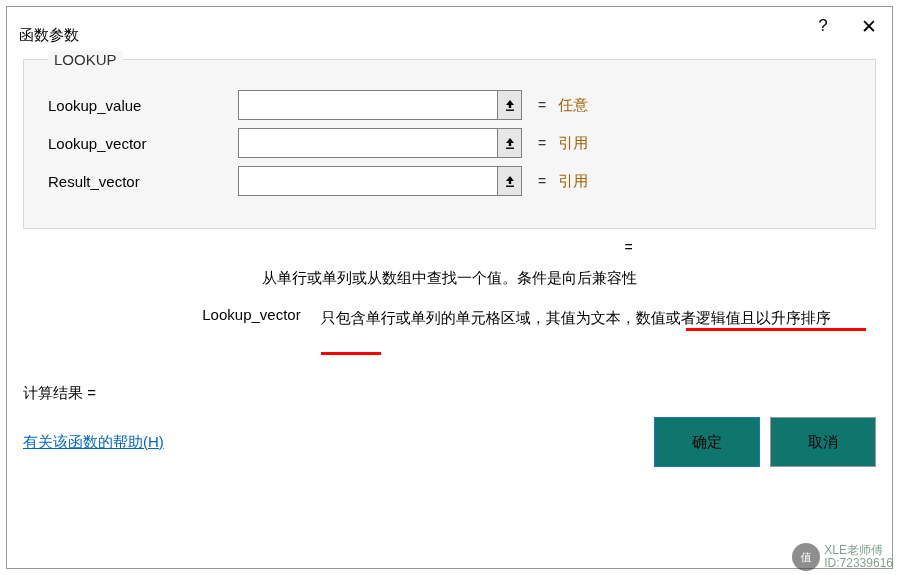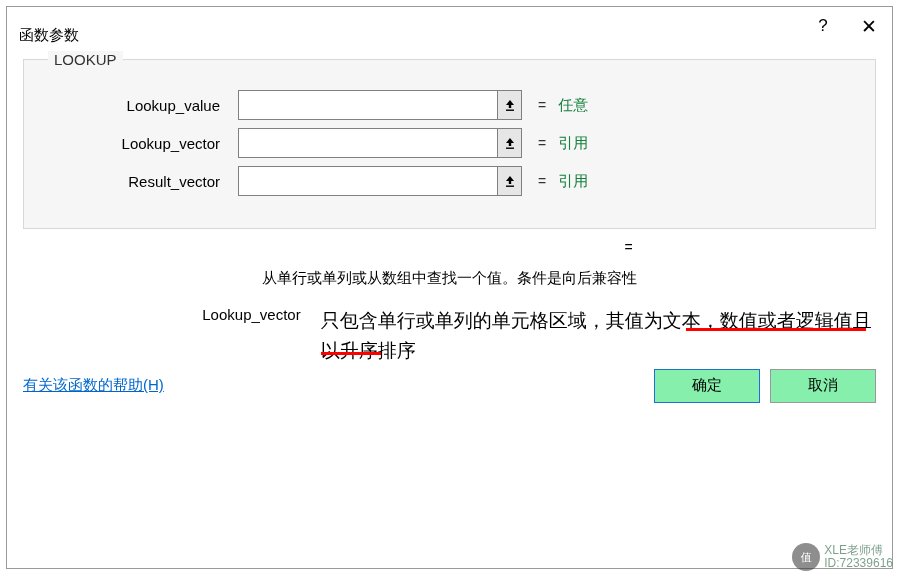--- a/index.html
+++ b/index.html
@@ -6,39 +6,39 @@
 body { font-family: "Microsoft YaHei", "SimSun", sans-serif; font-size: 14px; background: #fff; width: 899px; height: 575px; position: relative; }
 .dialog { position: absolute; left: 6px; top: 6px; right: 6px; bottom: 6px; border: 1px solid #9a9a9a; background: #fff; }
 .titlebar { height: 38px; display: flex; align-items: flex-end; padding: 0 0 0 12px; }
 .titlebar .title { flex: 1; font-size: 15px; }
 .titlebar .btn { width: 46px; height: 100%; display: flex; align-items: center; justify-content: center; font-size: 17px; font-family: Arial, sans-serif; cursor: pointer; }
 .titlebar .btn.close { font-size: 19px; }
 .content { padding: 6px 16px 16px 16px; }
 fieldset.group { border: 1px solid #d8d8d8; background: #f6f6f6; padding: 14px 24px 24px 24px; margin: 0 0 0 0; }
 fieldset.group legend { padding: 0 6px; font-size: 15px; color: #333; background: #f6f6f6; }
 .row { display: flex; align-items: center; margin: 8px 0; }
-.row .lbl { width: 190px; text-align: right; padding-right: 18px; font-size: 15px; }
+.row .lbl { width: 190px; text-align: left; padding-right: 18px; font-size: 15px; }
 .row .field { display: flex; align-items: center; }
 .row input[type=text] { width: 260px; height: 30px; border: 1px solid #808080; padding: 2px 6px; font-size: 14px; }
 .ref-btn { width: 24px; height: 30px; border: 1px solid #808080; border-left: none; background: #e6e6e6; display: flex; align-items: center; justify-content: center; cursor: pointer; }
 .eq { margin: 0 12px 0 16px; color: #333; }
-.hint { color: #15803d; font-size: 15px; }
+.hint { color: #a16207; font-size: 15px; }
 .eq-lone { text-align: center; margin: 10px 0 14px 358px; }
 .desc1 { margin: 6px 0 18px 0; font-size: 15px; text-align: center; }
 .help-row { display: flex; margin: 2px 0; }
 .help-row .k { width: 300px; text-align: right; padding-right: 20px; font-size: 15px; }
-.help-row .v { width: 560px; font-size: 19px; line-height: 1.6; position: relative; }
+.help-row .v { width: 560px; font-size: 15px; line-height: 1.6; position: relative; }
 .underline-red { position: absolute; height: 3px; background: #ff0000; }
 .u1 { top: 22px; right: 10px; width: 180px; }
 .u2 { top: 46px; left: 0; width: 60px; }
 .result { margin: 54px 0 14px 0; font-size: 15px; }
 .footer { display: flex; align-items: center; margin-top: 2px; }
 .help-link { color: #0066cc; text-decoration: underline; cursor: pointer; font-size: 15px; }
 .footer .spacer { flex: 1; }
-.actbtn { min-width: 106px; height: 34px; border: 1px solid #999; background: #86efac; margin-left: 10px; font-size: 15px; cursor: pointer; }
+.actbtn { min-width: 106px; height: 50px; border: 1px solid #999; background: #0f766e; margin-left: 10px; font-size: 15px; cursor: pointer; }
 .actbtn.primary { border: 1.5px solid #1e6fd6; }
 .watermark { position: absolute; right: 6px; bottom: 4px; display: flex; align-items: center; gap: 4px; opacity: 0.55; }
 .wm-icon { width: 28px; height: 28px; border-radius: 50%; background: #333; color: #fff; display: flex; align-items: center; justify-content: center; font-size: 11px; }
 .wm-text { font-size: 12px; color: #14532d; line-height: 1.1; }
 svg.collapse-icon { width: 12px; height: 14px; }
 </style>
 </head>
 <body>
 
 <div class="dialog">
@@ -104,20 +104,21 @@
 
     <div class="help-row">
       <div class="k">Lookup_vector</div>
       <div class="v">
         <span>只包含单行或单列的单元格区域，其值为文本，数值或者逻辑值且以升序排序</span>
         <div class="underline-red u1"></div>
         <div class="underline-red u2"></div>
       </div>
     </div>
 
+    <div class="result">计算结果 =</div>
 
     <div class="footer">
       <a class="help-link">有关该函数的帮助(H)</a>
       <div class="spacer"></div>
       <button class="actbtn primary">确定</button>
       <button class="actbtn">取消</button>
     </div>
 
   </div>
 </div>

